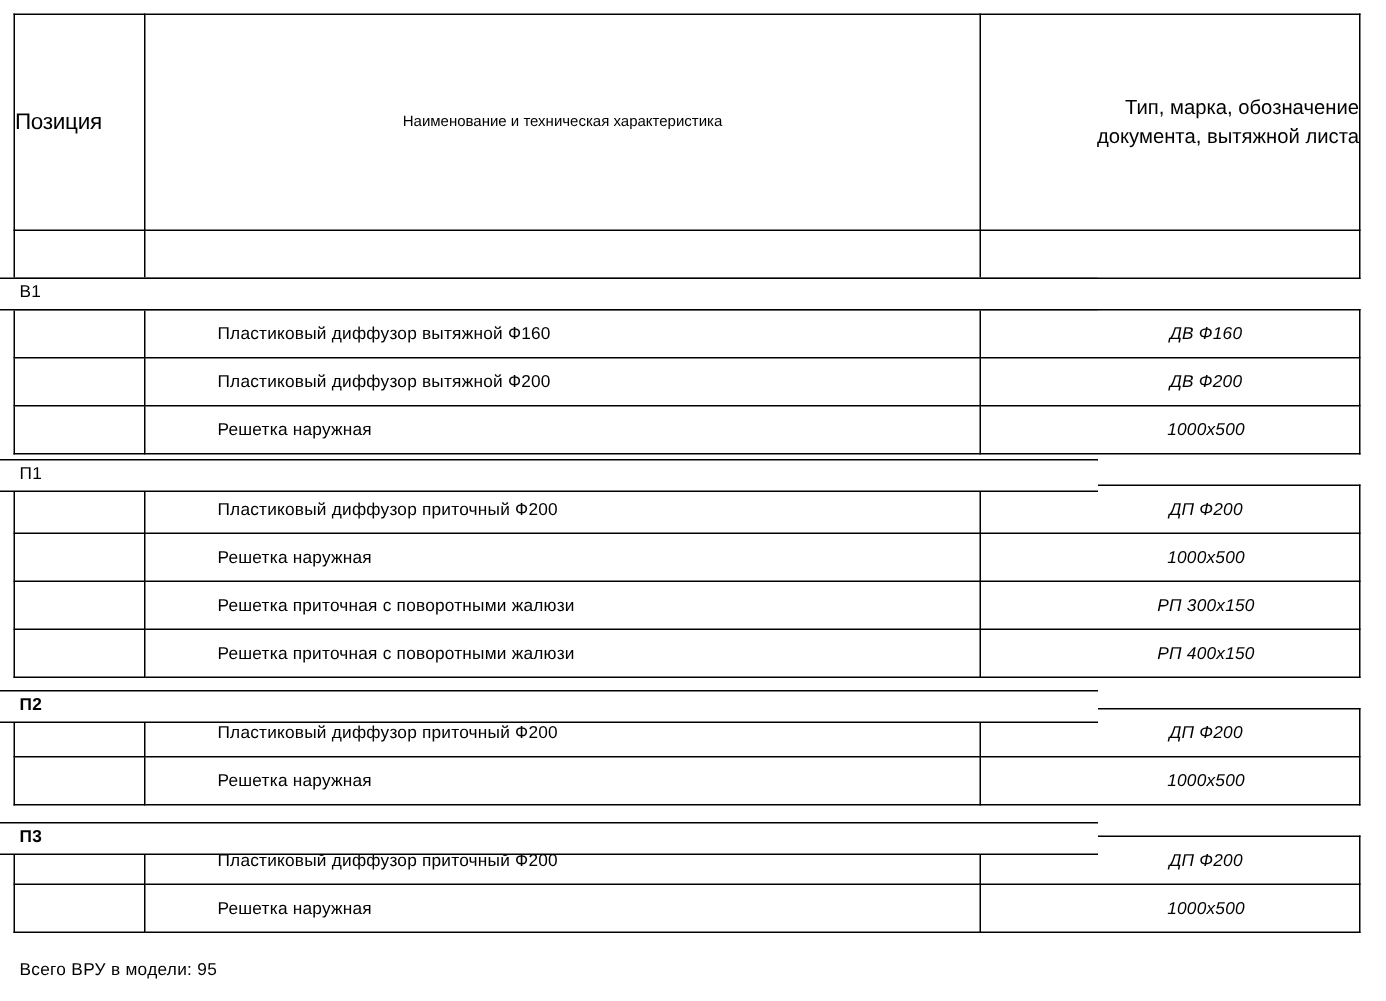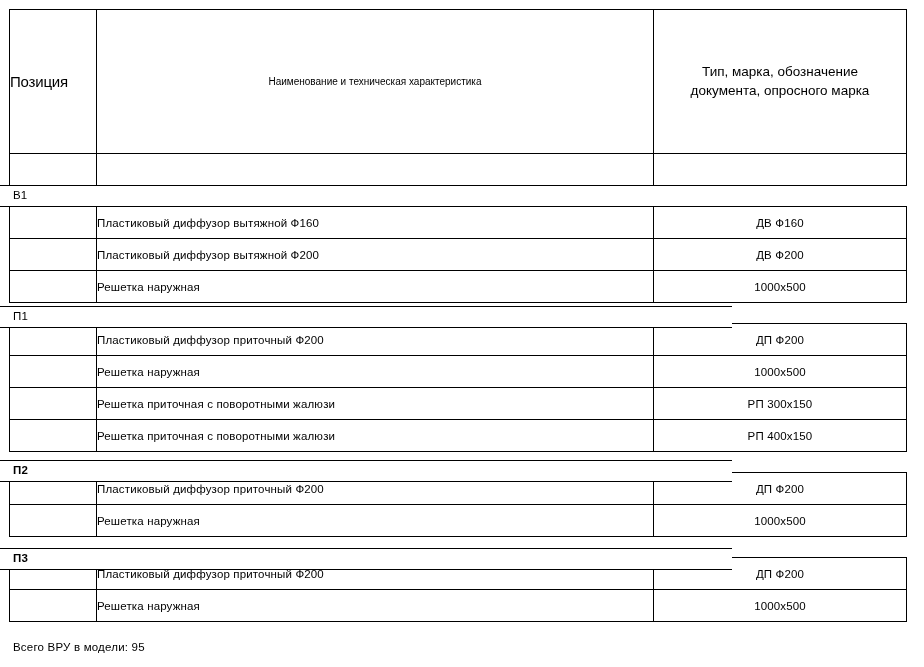--- a/index.html
+++ b/index.html
@@ -56,49 +56,51 @@
   }
   .head-name {
     font-size: 10px;
     font-weight: bold;
     text-align: center;
     padding: 0 6px;
   }
   .head-type {
     font-size: 13.5px;
     font-weight: bold;
-    text-align: center;
+    text-align: right;
     line-height: 1.35;
     padding: 0 4px;
   }
 
   
   tr.blank-row td {
     height: 31px;
   }
 
   
   tr.data-row td {
     height: 31px;
+    padding-left: 48px;
   }
   .cell-pos {
     font-size: 11px;
   }
   .cell-name {
     font-size: 11.5px;
     text-align: left;
     padding-left: 6px;
     letter-spacing: 0.15px;
     white-space: nowrap;
   }
   .cell-type {
     font-size: 11.5px;
     text-align: center;
     letter-spacing: 0.15px;
     white-space: nowrap;
+    font-style: italic;
   }
 
   
   .group-band {
     position: absolute;
     left: 0;
     width: 732px;
     height: 22px;
     box-sizing: border-box;
     border-top: 1px solid #000000;
@@ -137,21 +139,21 @@
       <col class="c-pos">
       <col class="c-name">
       <col class="c-type">
     </colgroup>
     <tbody id="table-body">
         <tr class="head-row">
           <td class="head-pos">Позиция</td>
           <td class="head-name">Наименование и техническая характеристика</td>
           <td class="head-type">
             <div>Тип, марка, обозначение</div>
-            <div>документа, опросного марка</div>
+            <div>документа, вытяжной листа</div>
           </td>
         </tr>
         <tr class="blank-row">
           <td class="cell-pos"></td>
           <td class="cell-name"></td>
           <td class="cell-type"></td>
         </tr>
         <tr>
           <td style="height: 20px; border: none;"></td>
           <td style="height: 20px; border: none;"></td>

